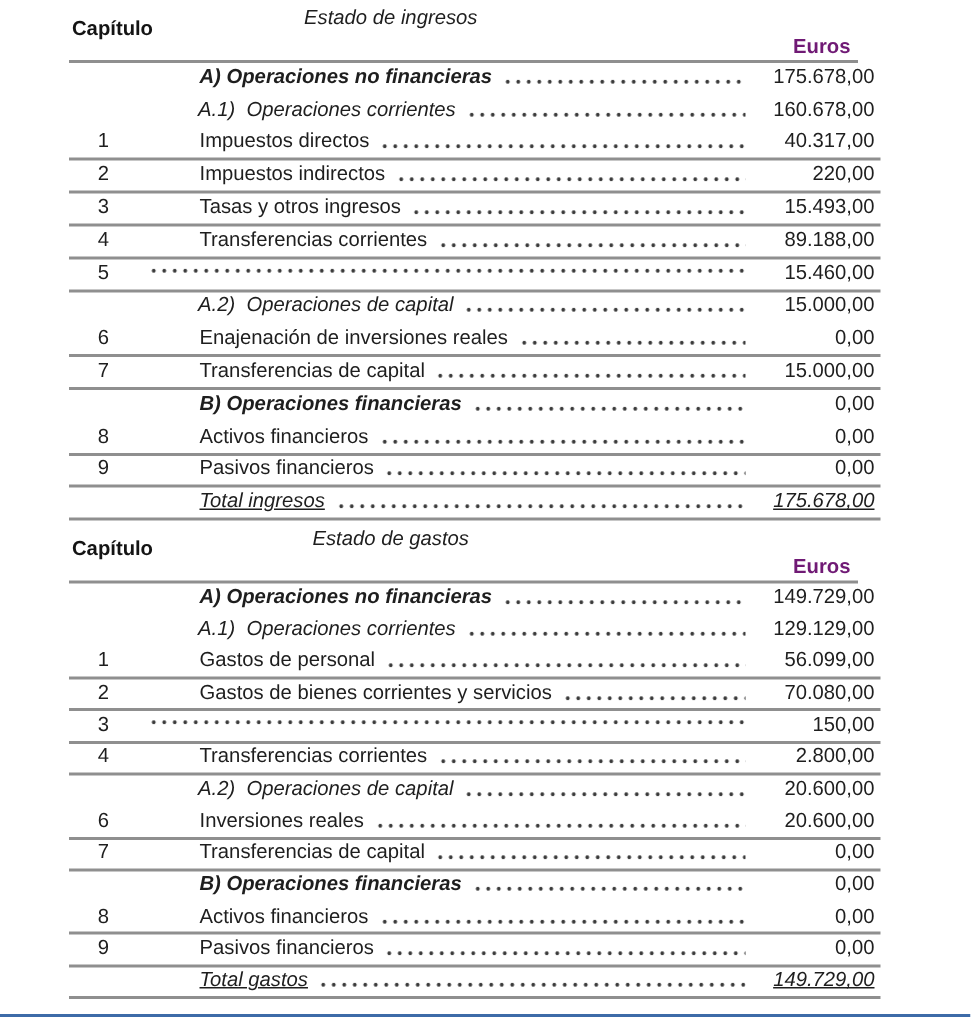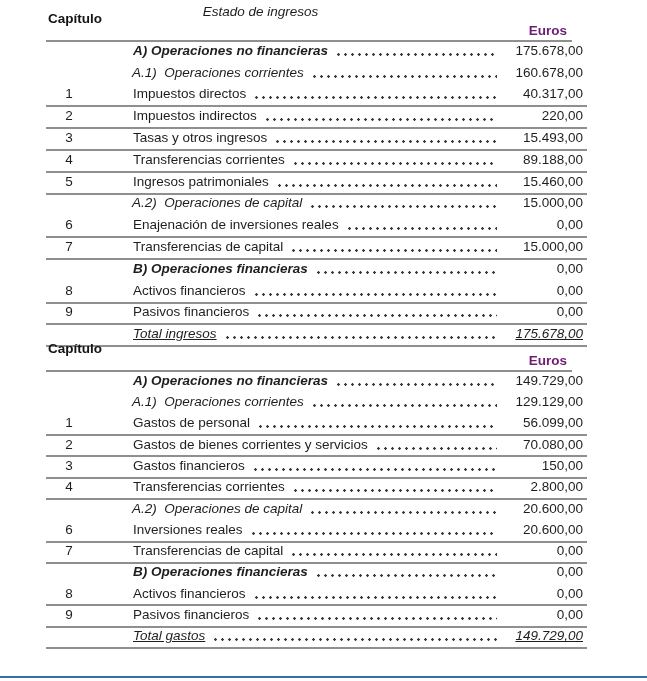--- a/index.html
+++ b/index.html
@@ -182,21 +182,20 @@
     <span class="col-num">4</span>
     <span class="label-wrap">
       <span class="col-label">Transferencias corrientes</span>
       <span class="leader"></span>
     </span>
     <span class="col-value">89.188,00</span>
   </div>
         <div class="row rule">
     <span class="col-num">5</span>
     <span class="label-wrap">
-      <span class="col-label">Ingresos patrimoniales</span>
       <span class="leader"></span>
     </span>
     <span class="col-value">15.460,00</span>
   </div>
         <div class="row subsection">
     <span class="col-num"></span>
     <span class="label-wrap">
       <span class="col-label">A.2)  Operaciones de capital</span>
       <span class="leader"></span>
     </span>
@@ -247,20 +246,21 @@
     <span class="label-wrap">
       <span class="col-label">Total ingresos</span>
       <span class="leader"></span>
     </span>
     <span class="col-value">175.678,00</span>
   </div>
       </div>
   </section>
 
   <section class="budget-table t2">
+    <h2 class="table-title">Estado de gastos</h2>
     <div class="table-header">
       <span class="hdr-chapter">Capítulo</span>
       <span class="hdr-amount">Euros</span>
     </div>
     <div class="table-rows">
         <div class="row section">
     <span class="col-num"></span>
     <span class="label-wrap">
       <span class="col-label">A) Operaciones no financieras</span>
       <span class="leader"></span>
@@ -287,21 +287,20 @@
     <span class="col-num">2</span>
     <span class="label-wrap">
       <span class="col-label">Gastos de bienes corrientes y servicios</span>
       <span class="leader"></span>
     </span>
     <span class="col-value">70.080,00</span>
   </div>
         <div class="row rule">
     <span class="col-num">3</span>
     <span class="label-wrap">
-      <span class="col-label">Gastos financieros</span>
       <span class="leader"></span>
     </span>
     <span class="col-value">150,00</span>
   </div>
         <div class="row rule">
     <span class="col-num">4</span>
     <span class="label-wrap">
       <span class="col-label">Transferencias corrientes</span>
       <span class="leader"></span>
     </span>

